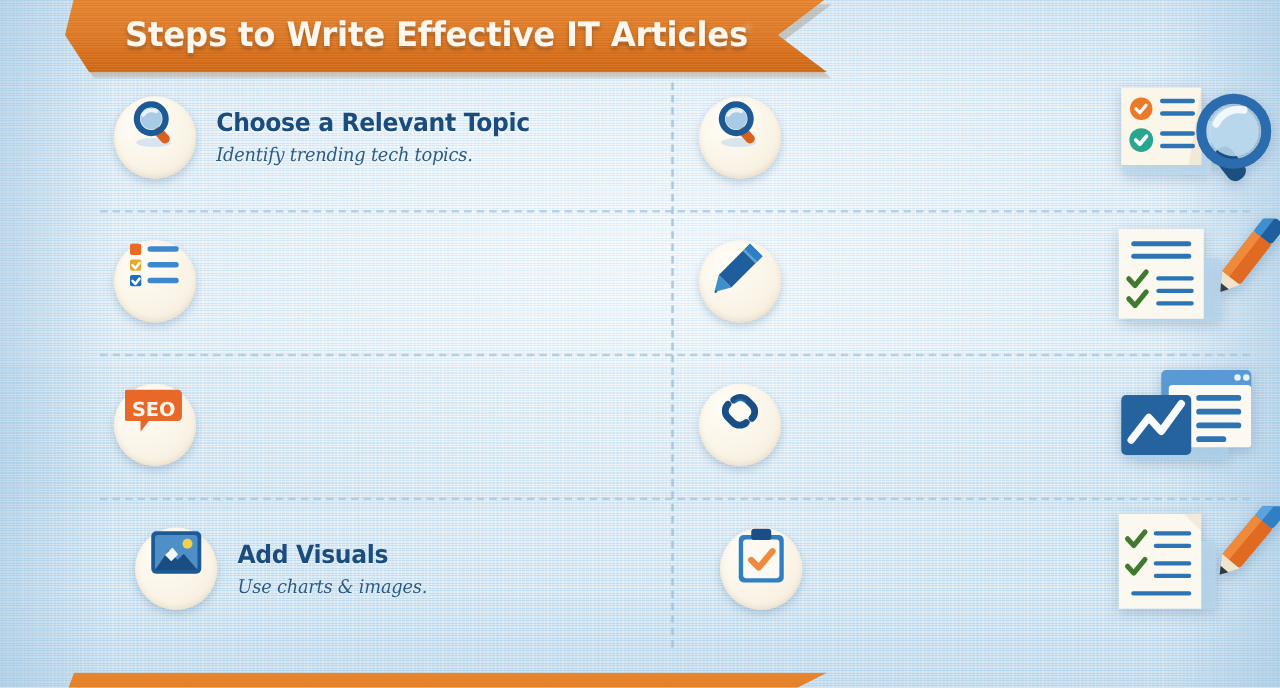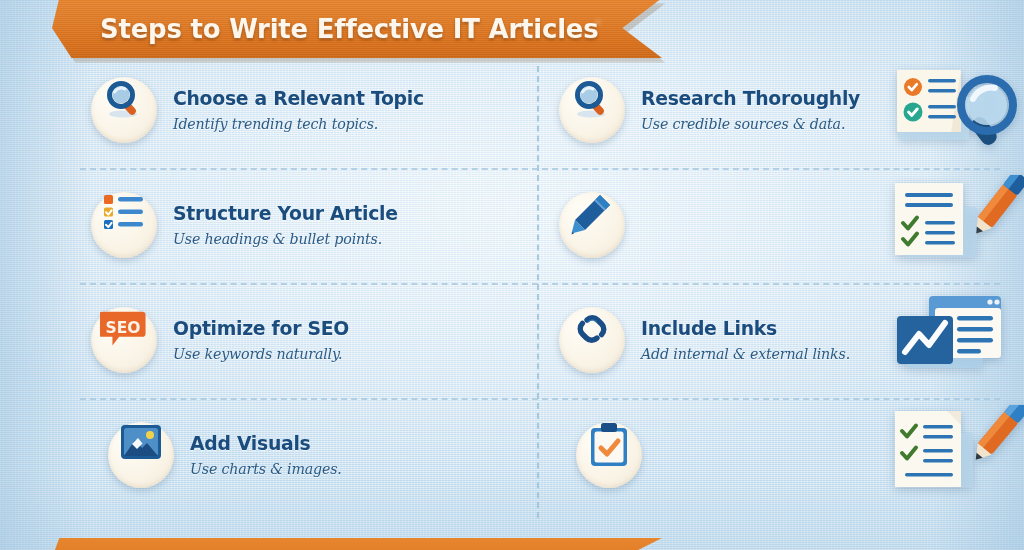--- a/index.html
+++ b/index.html
@@ -190,36 +190,28 @@
           <rect x="2" y="3" width="9" height="9" rx="1.6" fill="#ea6a23"></rect>
           <rect x="2" y="15.5" width="9" height="9" rx="1.6" fill="#e8aa2a"></rect>
           <path d="M4 20.2 l2.3 2.4 l3.3 -4.2" stroke="#fff" stroke-width="2" fill="none" stroke-linecap="round" stroke-linejoin="round"></path>
           <rect x="2" y="28" width="9" height="9" rx="1.6" fill="#1c6fbe"></rect>
           <path d="M4 32.7 l2.3 2.4 l3.3 -4.2" stroke="#fff" stroke-width="2" fill="none" stroke-linecap="round" stroke-linejoin="round"></path>
           <rect x="16" y="5" width="25" height="4.4" rx="2.2" fill="#3d87ce"></rect>
           <rect x="16" y="17.6" width="25" height="4.4" rx="2.2" fill="#3d87ce"></rect>
           <rect x="16" y="30.1" width="25" height="4.4" rx="2.2" fill="#3d87ce"></rect>
         </svg>
       </div>
-      <div class="txt">
-        <div class="t-title">Structure Your Article</div>
-        <div class="t-sub">Use headings &amp; bullet points.</div>
-      </div>
     </div>
 
     <div class="row r2">
       <div class="badge">
         <svg width="48" height="44" viewBox="0 0 48 44">
           <path d="M3 5 h42 a3.5 3.5 0 0 1 3.5 3.5 v19 a3.5 3.5 0 0 1 -3.5 3.5 h-24 l-7 9 v-9 h-11 a3.5 3.5 0 0 1 -3.5 -3.5 v-19 a3.5 3.5 0 0 1 3.5 -3.5 z" transform="translate(-1,0) scale(.96)" fill="#e8682a"></path>
           <text x="23" y="26" text-anchor="middle" font-family="DejaVu Sans, sans-serif" font-size="15.5" font-weight="bold" fill="#fdf3e8">SEO</text>
         </svg>
-      </div>
-      <div class="txt">
-        <div class="t-title">Optimize for SEO</div>
-        <div class="t-sub">Use keywords naturally.</div>
       </div>
     </div>
 
     <div class="row r3">
       <div class="badge">
         <svg width="44" height="40" viewBox="0 0 44 40">
           <rect x="2" y="3" width="40" height="34" rx="4" fill="#1c5a96"></rect>
           <rect x="5" y="6" width="34" height="28" rx="2.5" fill="#4e8fc8"></rect>
           <circle cx="31" cy="13" r="4" fill="#f0d24a"></circle>
           <path d="M5 34 L16 18 L23 26 L28 21 L39 34 Z" fill="#1b4d82"></path>
@@ -237,24 +229,20 @@
 
     <div class="row r0">
       <div class="badge">
         <svg width="46" height="46" viewBox="0 0 46 46">
           <ellipse cx="22" cy="37" rx="14" ry="3.6" fill="#cfe0ee" opacity=".8"></ellipse>
           <rect x="24.5" y="24" width="7.5" height="15" rx="3.6" transform="rotate(-42 28 31)" fill="#d9601f"></rect>
           <circle cx="20" cy="18" r="11.5" fill="none" stroke="#1c5a96" stroke-width="5"></circle>
           <circle cx="20" cy="18" r="8.6" fill="#a8cce6"></circle>
           <path d="M13.5 15 A8.6 8.6 0 0 1 24 12" stroke="#e8f3fb" stroke-width="3" fill="none" stroke-linecap="round"></path>
         </svg>
-      </div>
-      <div class="txt">
-        <div class="t-title">Research Thoroughly</div>
-        <div class="t-sub">Use credible sources &amp; data.</div>
       </div>
       <div class="art">
         <svg width="150" height="100" viewBox="0 0 150 100">
           <rect x="16" y="36" width="70" height="44" rx="3" fill="#bcd9ec" opacity=".75"></rect>
           <path d="M14 10 h64 v62 h-64 z" fill="#fbf6ea"></path>
           <path d="M78 10 l0 62 l-10 0 z" fill="#ece3d0" opacity=".7"></path>
           <circle cx="30" cy="27" r="9" fill="#ea7a28"></circle>
           <path d="M25.8 27 l3 3.2 l5 -6" stroke="#fff" stroke-width="2.6" fill="none" stroke-linecap="round" stroke-linejoin="round"></path>
           <circle cx="30" cy="52" r="9.5" fill="#27a78f"></circle>
           <path d="M25.6 52 l3.2 3.4 l5.4 -6.4" stroke="#fff" stroke-width="3" fill="none" stroke-linecap="round" stroke-linejoin="round"></path>
@@ -307,24 +295,20 @@
       <div class="badge">
         <svg width="44" height="44" viewBox="0 0 44 44">
           <g stroke="#1a4e86" stroke-width="5.4" fill="none" stroke-linecap="round">
             <path d="M17 13 a7.5 7.5 0 0 1 10.6 0 l4 4 a7.5 7.5 0 0 1 0 10.6"></path>
             <path d="M27 31 a7.5 7.5 0 0 1 -10.6 0 l-4 -4 a7.5 7.5 0 0 1 0 -10.6"></path>
           </g>
           <g stroke="#2f7fc4" stroke-width="1.8" fill="none" opacity=".6" stroke-linecap="round">
             <path d="M18.5 14.5 a5.5 5.5 0 0 1 7.4 0"></path>
           </g>
         </svg>
-      </div>
-      <div class="txt">
-        <div class="t-title">Include Links</div>
-        <div class="t-sub">Add internal &amp; external links.</div>
       </div>
       <div class="art">
         <svg width="150" height="100" viewBox="0 0 150 100">
           <rect x="24" y="30" width="76" height="48" rx="3" fill="#aed2ea" opacity=".75"></rect>
           <rect x="46" y="6" width="72" height="62" rx="4" fill="#5a9ad4"></rect>
           <rect x="52" y="18" width="66" height="50" rx="3" fill="#fbf9f2"></rect>
           <circle cx="107" cy="12" r="2.6" fill="#eaf3fa"></circle>
           <circle cx="114" cy="12" r="2.6" fill="#eaf3fa"></circle>
           <rect x="74" y="26" width="36" height="4.6" rx="2.3" fill="#2d74b5"></rect>
           <rect x="74" y="37" width="36" height="4.6" rx="2.3" fill="#2d74b5"></rect>

